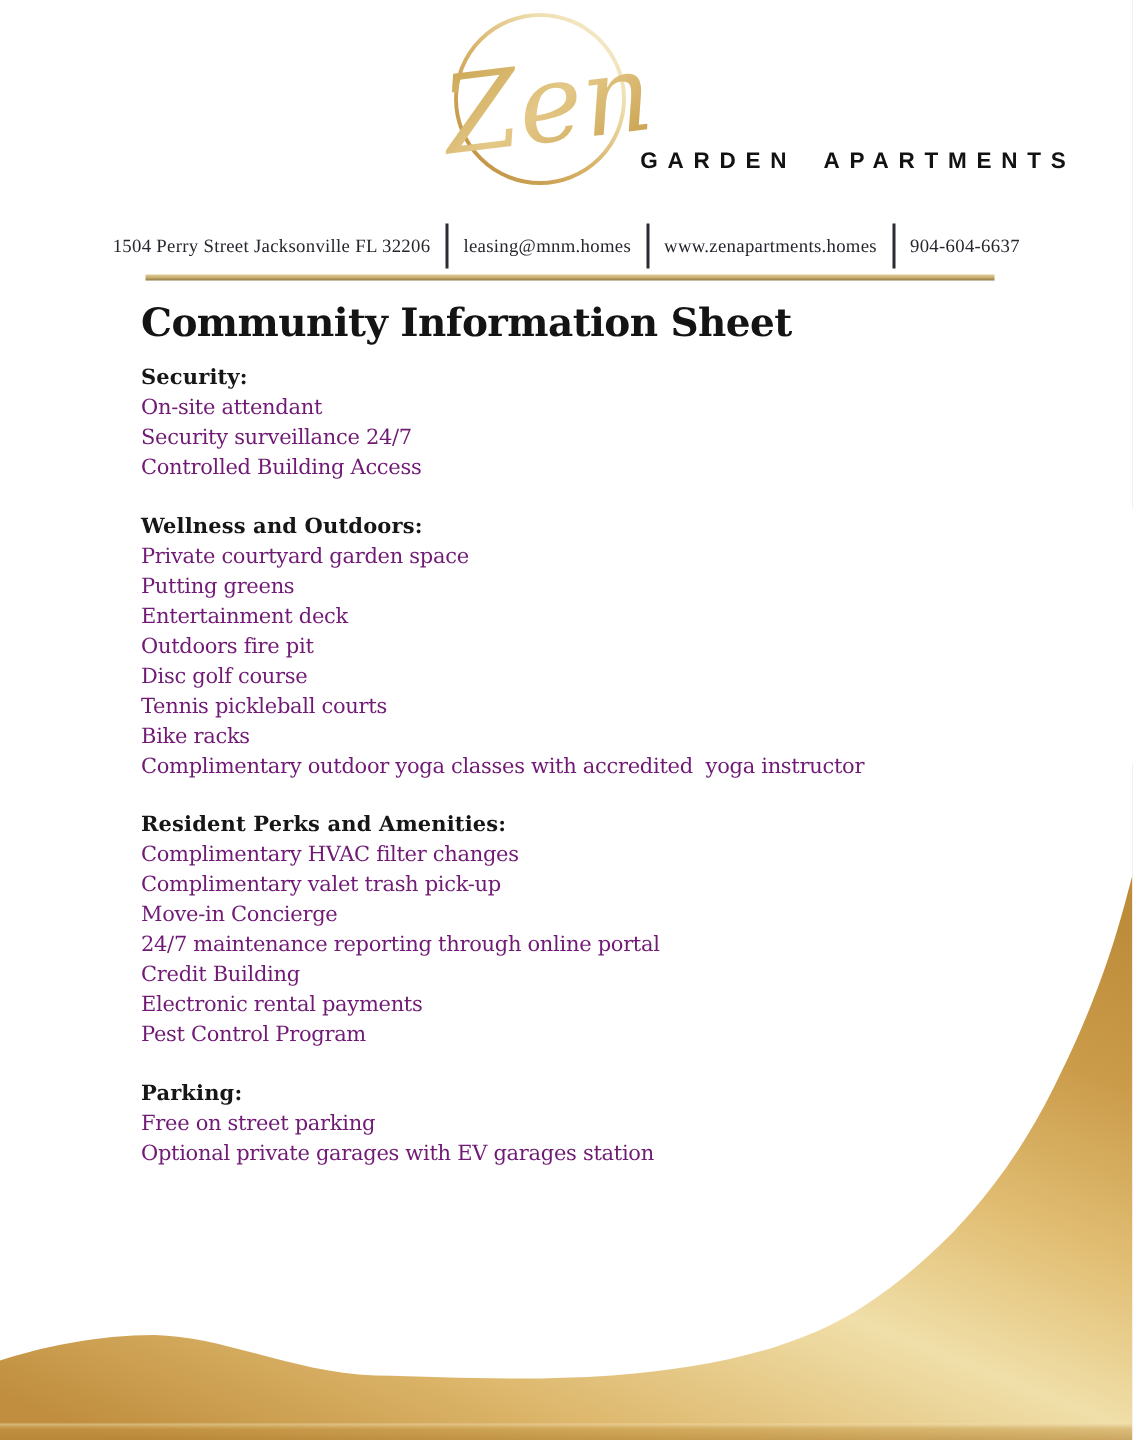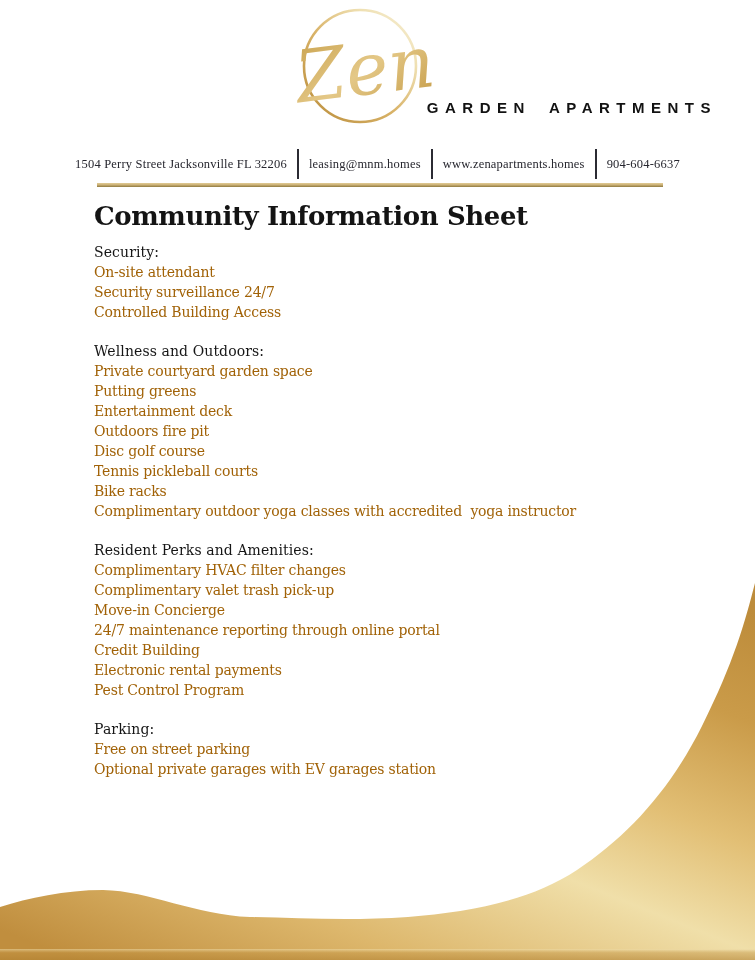--- a/index.html
+++ b/index.html
@@ -82,30 +82,30 @@
     font-weight: bold;
     font-size: 26px;
     letter-spacing: -0.4px;
     color: #141414;
     margin-bottom: 11px;
     white-space: nowrap;
   }
   .info-section { margin-bottom: 19px; }
   .info-section h2 {
     font-size: 14px;
-    font-weight: normal;
+    font-weight: bold;
     line-height: 20px;
     color: #161616;
     letter-spacing: 0.1px;
   }
   .info-section p {
     font-size: 14px;
     font-weight: normal;
     line-height: 20px;
-    color: #a16207;
+    color: #701a75;
     letter-spacing: -0.2px;
     white-space: pre-wrap;
   }
 
   
   .wave-svg {
     position: absolute;
     left: 0;
     bottom: 0;
     width: 755px;

